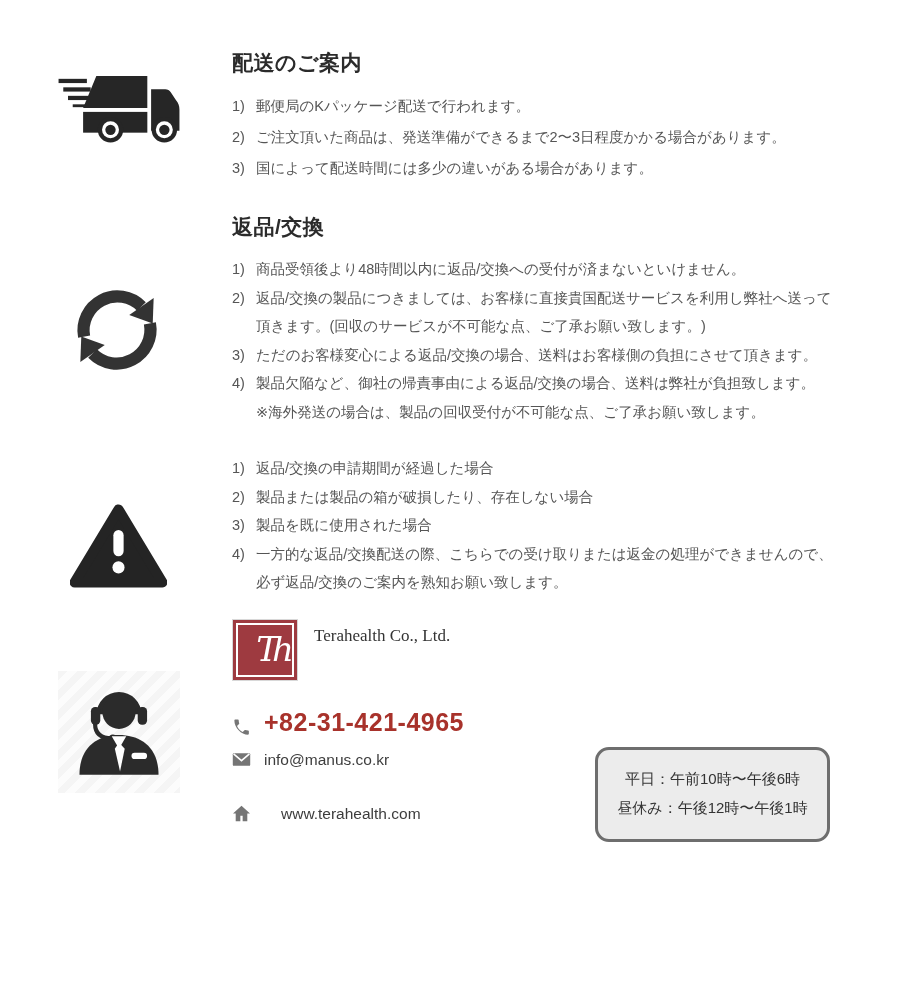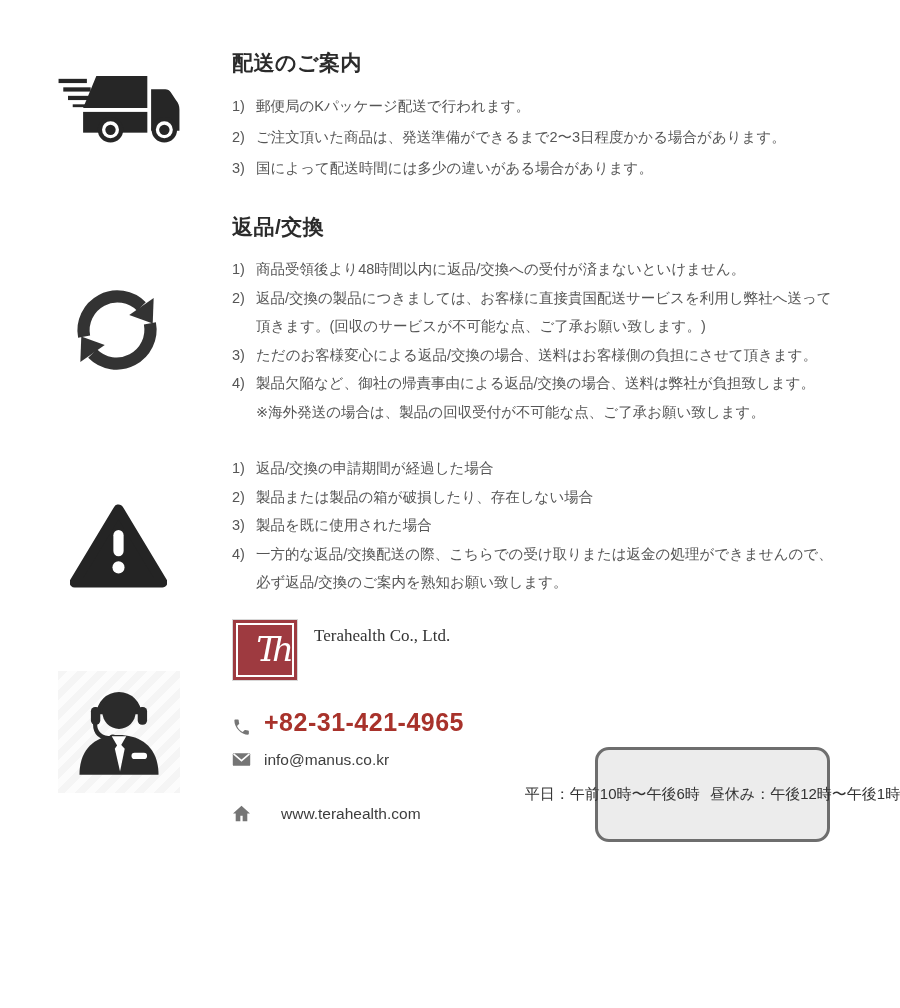--- a/index.html
+++ b/index.html
@@ -67,21 +67,21 @@
   .phone-text { font-size:25px; font-weight:700; color:#a8322b; letter-spacing:0.5px; }
   .small-text { font-size:15.5px; color:#3d3d3d; }
   .crow-phone { margin-bottom:8px; min-height:34px;align-items:flex-end; }
   .crow-email { margin-bottom:24px; min-height:30px;text-align:center; }
   .crow-web   { min-height:30px;gap:17px; }
 
   .hours-box {
     position:absolute; left:595px; top:128px;
     width:235px; height:95px;
     background:#ececec; border:3px solid #6e6e6e; border-radius:14px;
-    display:flex; flex-direction:row; align-items:center; justify-content:center;
+    display:flex; flex-direction:column; align-items:center; justify-content:center;
     gap:10px;
   }
   .hours-line { font-size:15px; color:#333; white-space:nowrap; }
 </style>
 </head>
 <body>
 
 <div class="page">
 
   <section class="block sec-shipping">

